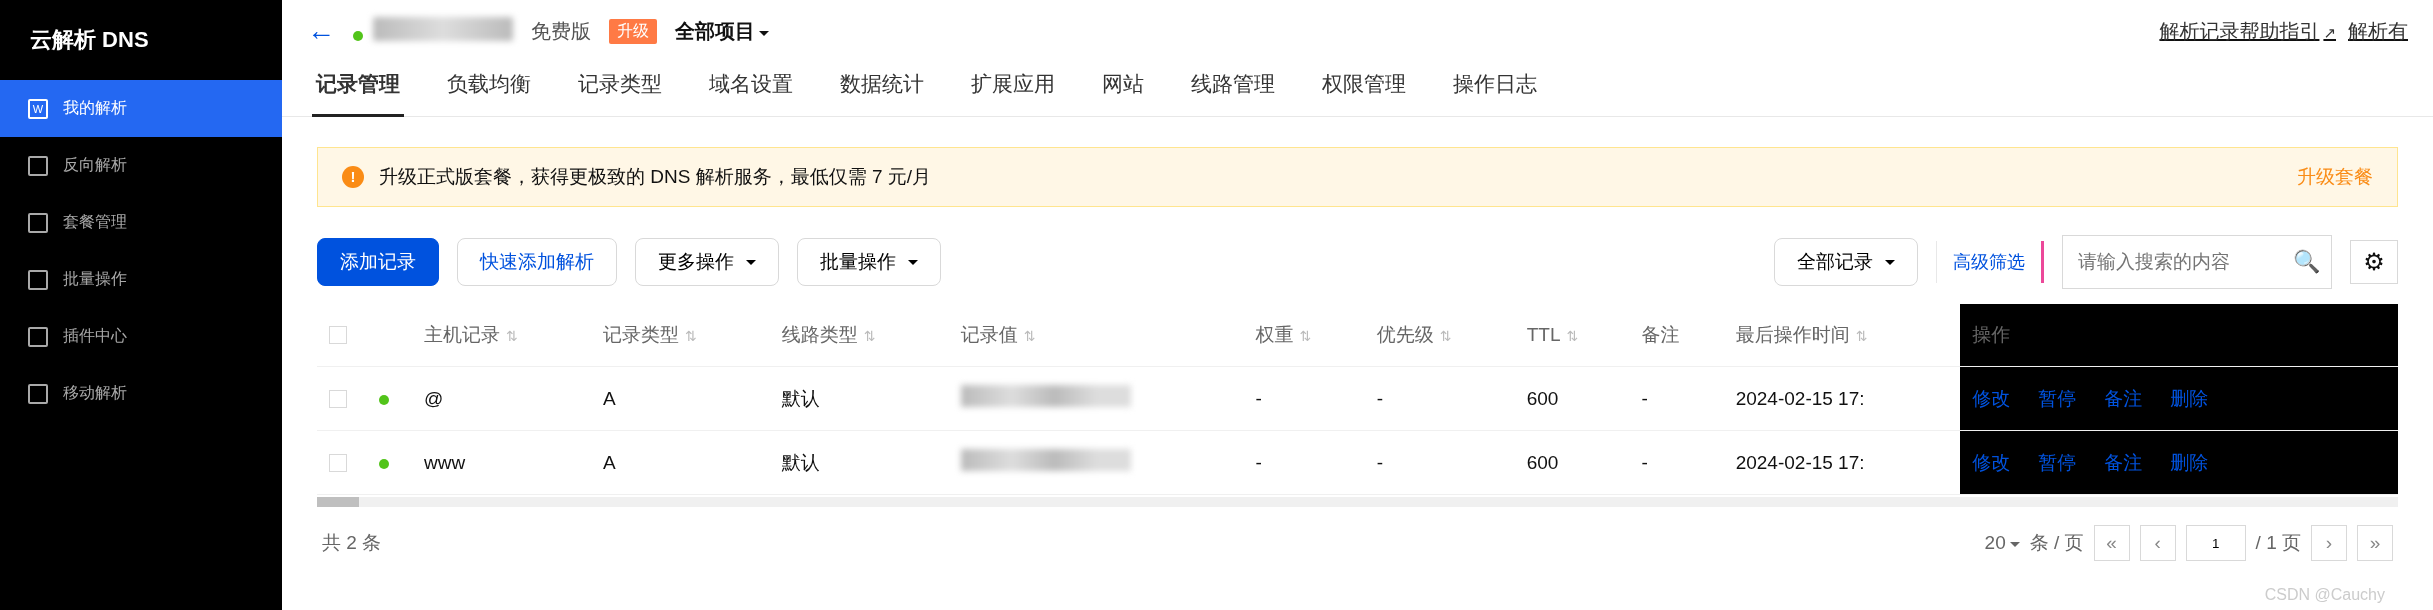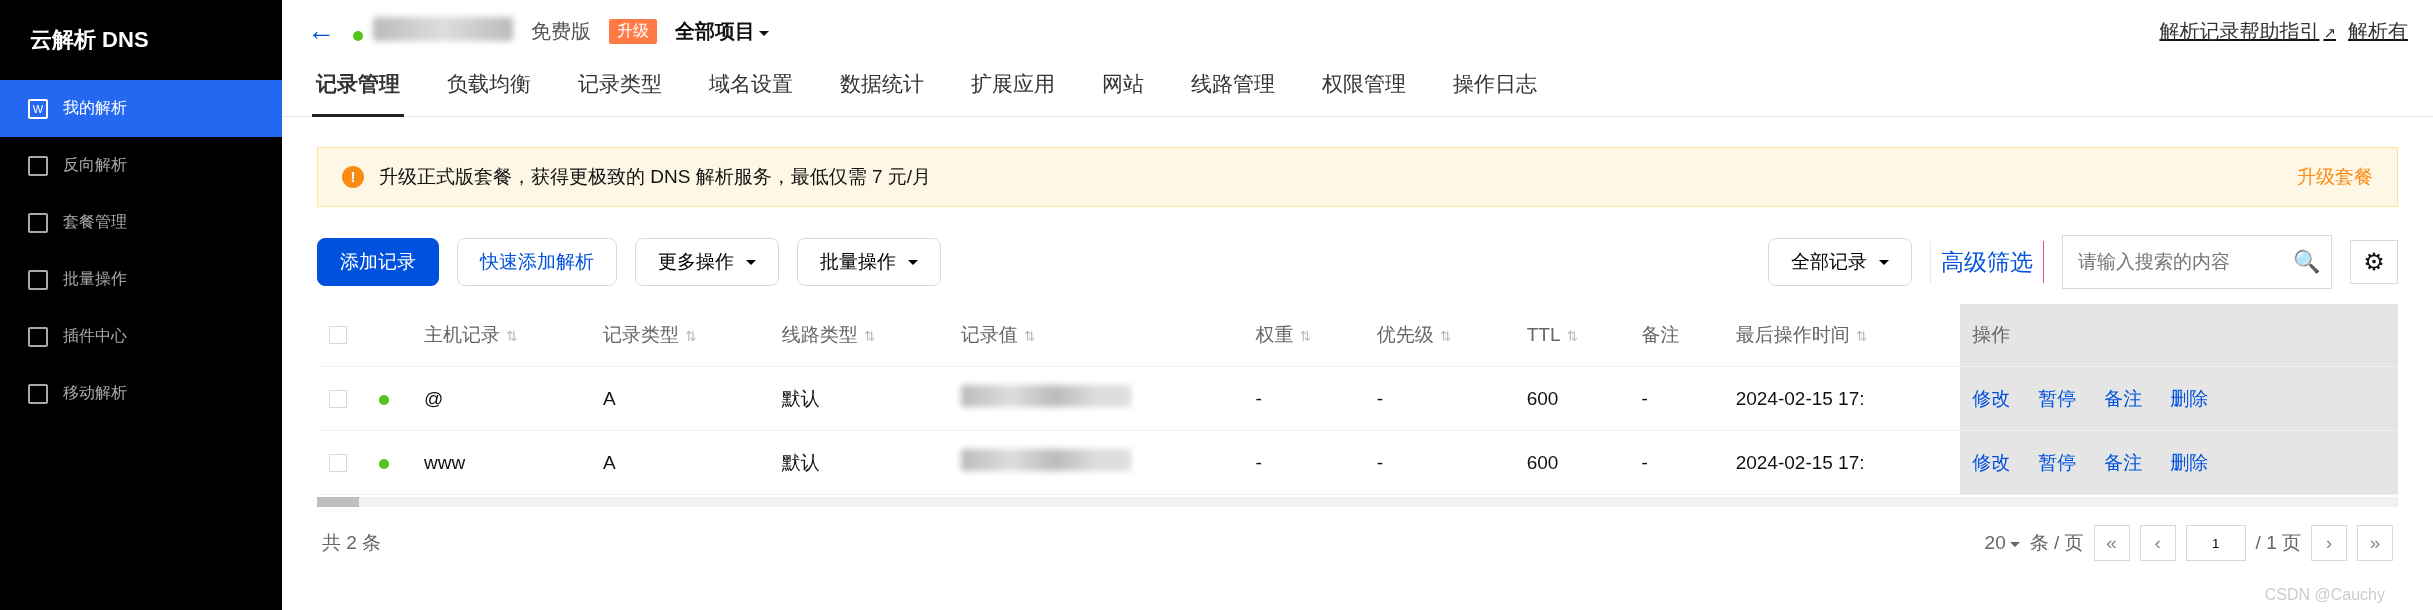--- a/index.html
+++ b/index.html
@@ -26,33 +26,33 @@
     .body{padding:30px 35px 10px;}
     .alert{display:flex;align-items:center;padding:16px 24px;background:#fff7e6;border:1px solid #ffe58f;margin-bottom:28px;font-size:19px;}
     .alert-ico{width:22px;height:22px;border-radius:50%;background:#fa8c16;color:#fff;text-align:center;line-height:22px;margin-right:15px;font-weight:bold;font-size:15px;}
     .alert-link{margin-left:auto;color:#fa8c16;cursor:pointer;}
     .toolbar{display:flex;gap:18px;align-items:center;margin-bottom:15px;}
     .btn{padding:10px 22px;font-size:19px;border-radius:8px;border:1px solid #d9d9d9;background:#fff;cursor:pointer;display:inline-flex;align-items:center;gap:8px;}
     .btn.primary{background:#0052de;border-color:#0052de;color:#fff;}
     .btn.link-btn{color:#0052de;}
     .caret::after{content:"";display:inline-block;border:5px solid transparent;border-top-color:currentColor;margin-left:4px;transform:translateY(3px);}
     .spacer{flex:1;}
-    .adv-filter{color:#0052de;font-size:23px;cursor:pointer;padding:0 10px;border-left:1px solid #e8e8e8;border-right:1px solid #ec4899;height:42px;line-height:42px;}
+    .adv-filter{color:#0052de;font-size:18px;cursor:pointer;padding:0 16px;border-left:1px solid #e8e8e8;border-right:3px solid #ec4899;height:42px;line-height:42px;}
     .search-wrap{border:1px solid #d9d9d9;display:flex;align-items:center;height:54px;}
     .search-input{border:none;outline:none;padding:0 15px;width:220px;font-size:19px;}
     .search-ico{width:48px;text-align:center;font-size:22px;color:#555;cursor:pointer;}
     .gear{width:48px;height:44px;border:1px solid #d9d9d9;display:inline-flex;align-items:center;justify-content:center;font-size:24px;cursor:pointer;}
     .table{width:100%;border-collapse:collapse;font-size:19px;}
     .table th,.table td{text-align:left;padding:18px 12px;border-bottom:1px solid #f0f0f0;white-space:nowrap;}
     .table th{font-weight:400;color:#666;}
     .sort::after{content:"⇅";font-size:14px;color:#bbb;margin-left:6px;}
     .chk{width:18px;height:18px;border:1px solid #d9d9d9;}
     .dot-g{display:inline-block;width:10px;height:10px;border-radius:50%;background:#52c41a;}
     .val-blur{display:inline-block;width:170px;height:22px;background:linear-gradient(90deg,#bbb,#ddd 30%,#bbb 55%, #ddd 80%);filter:blur(3px);}
-    .ops{position:sticky;right:14px;background:#e5e5e5;box-shadow:-4px 0 6px rgba(0,0,0,.06);}
+    .ops{position:sticky;right:14px;background:#000000;box-shadow:-4px 0 6px rgba(0,0,0,.06);}
     .op-link{color:#0052de;cursor:pointer;margin-right:28px;}
     .hscroll{height:10px;background:#f0f0f0;position:relative;margin-top:2px;}
     .hscroll-thumb{position:absolute;left:0;top:0;height:100%;width:2%;background:#bfbfbf;}
     .footer{display:flex;align-items:center;padding:18px 5px;font-size:19px;color:#666;}
     .pg{margin-left:auto;display:flex;align-items:center;gap:10px;}
     .pg-btn{width:36px;height:36px;border:1px solid #d9d9d9;display:inline-flex;align-items:center;justify-content:center;cursor:pointer;color:#888;}
     .pg-input{width:60px;height:36px;border:1px solid #d9d9d9;text-align:center;}
     .watermark{position:absolute;right:48px;bottom:6px;color:#ccc;font-size:16px;}
     .extlink::after{content:"↗";font-size:15px;margin-left:4px;}
   </style>

